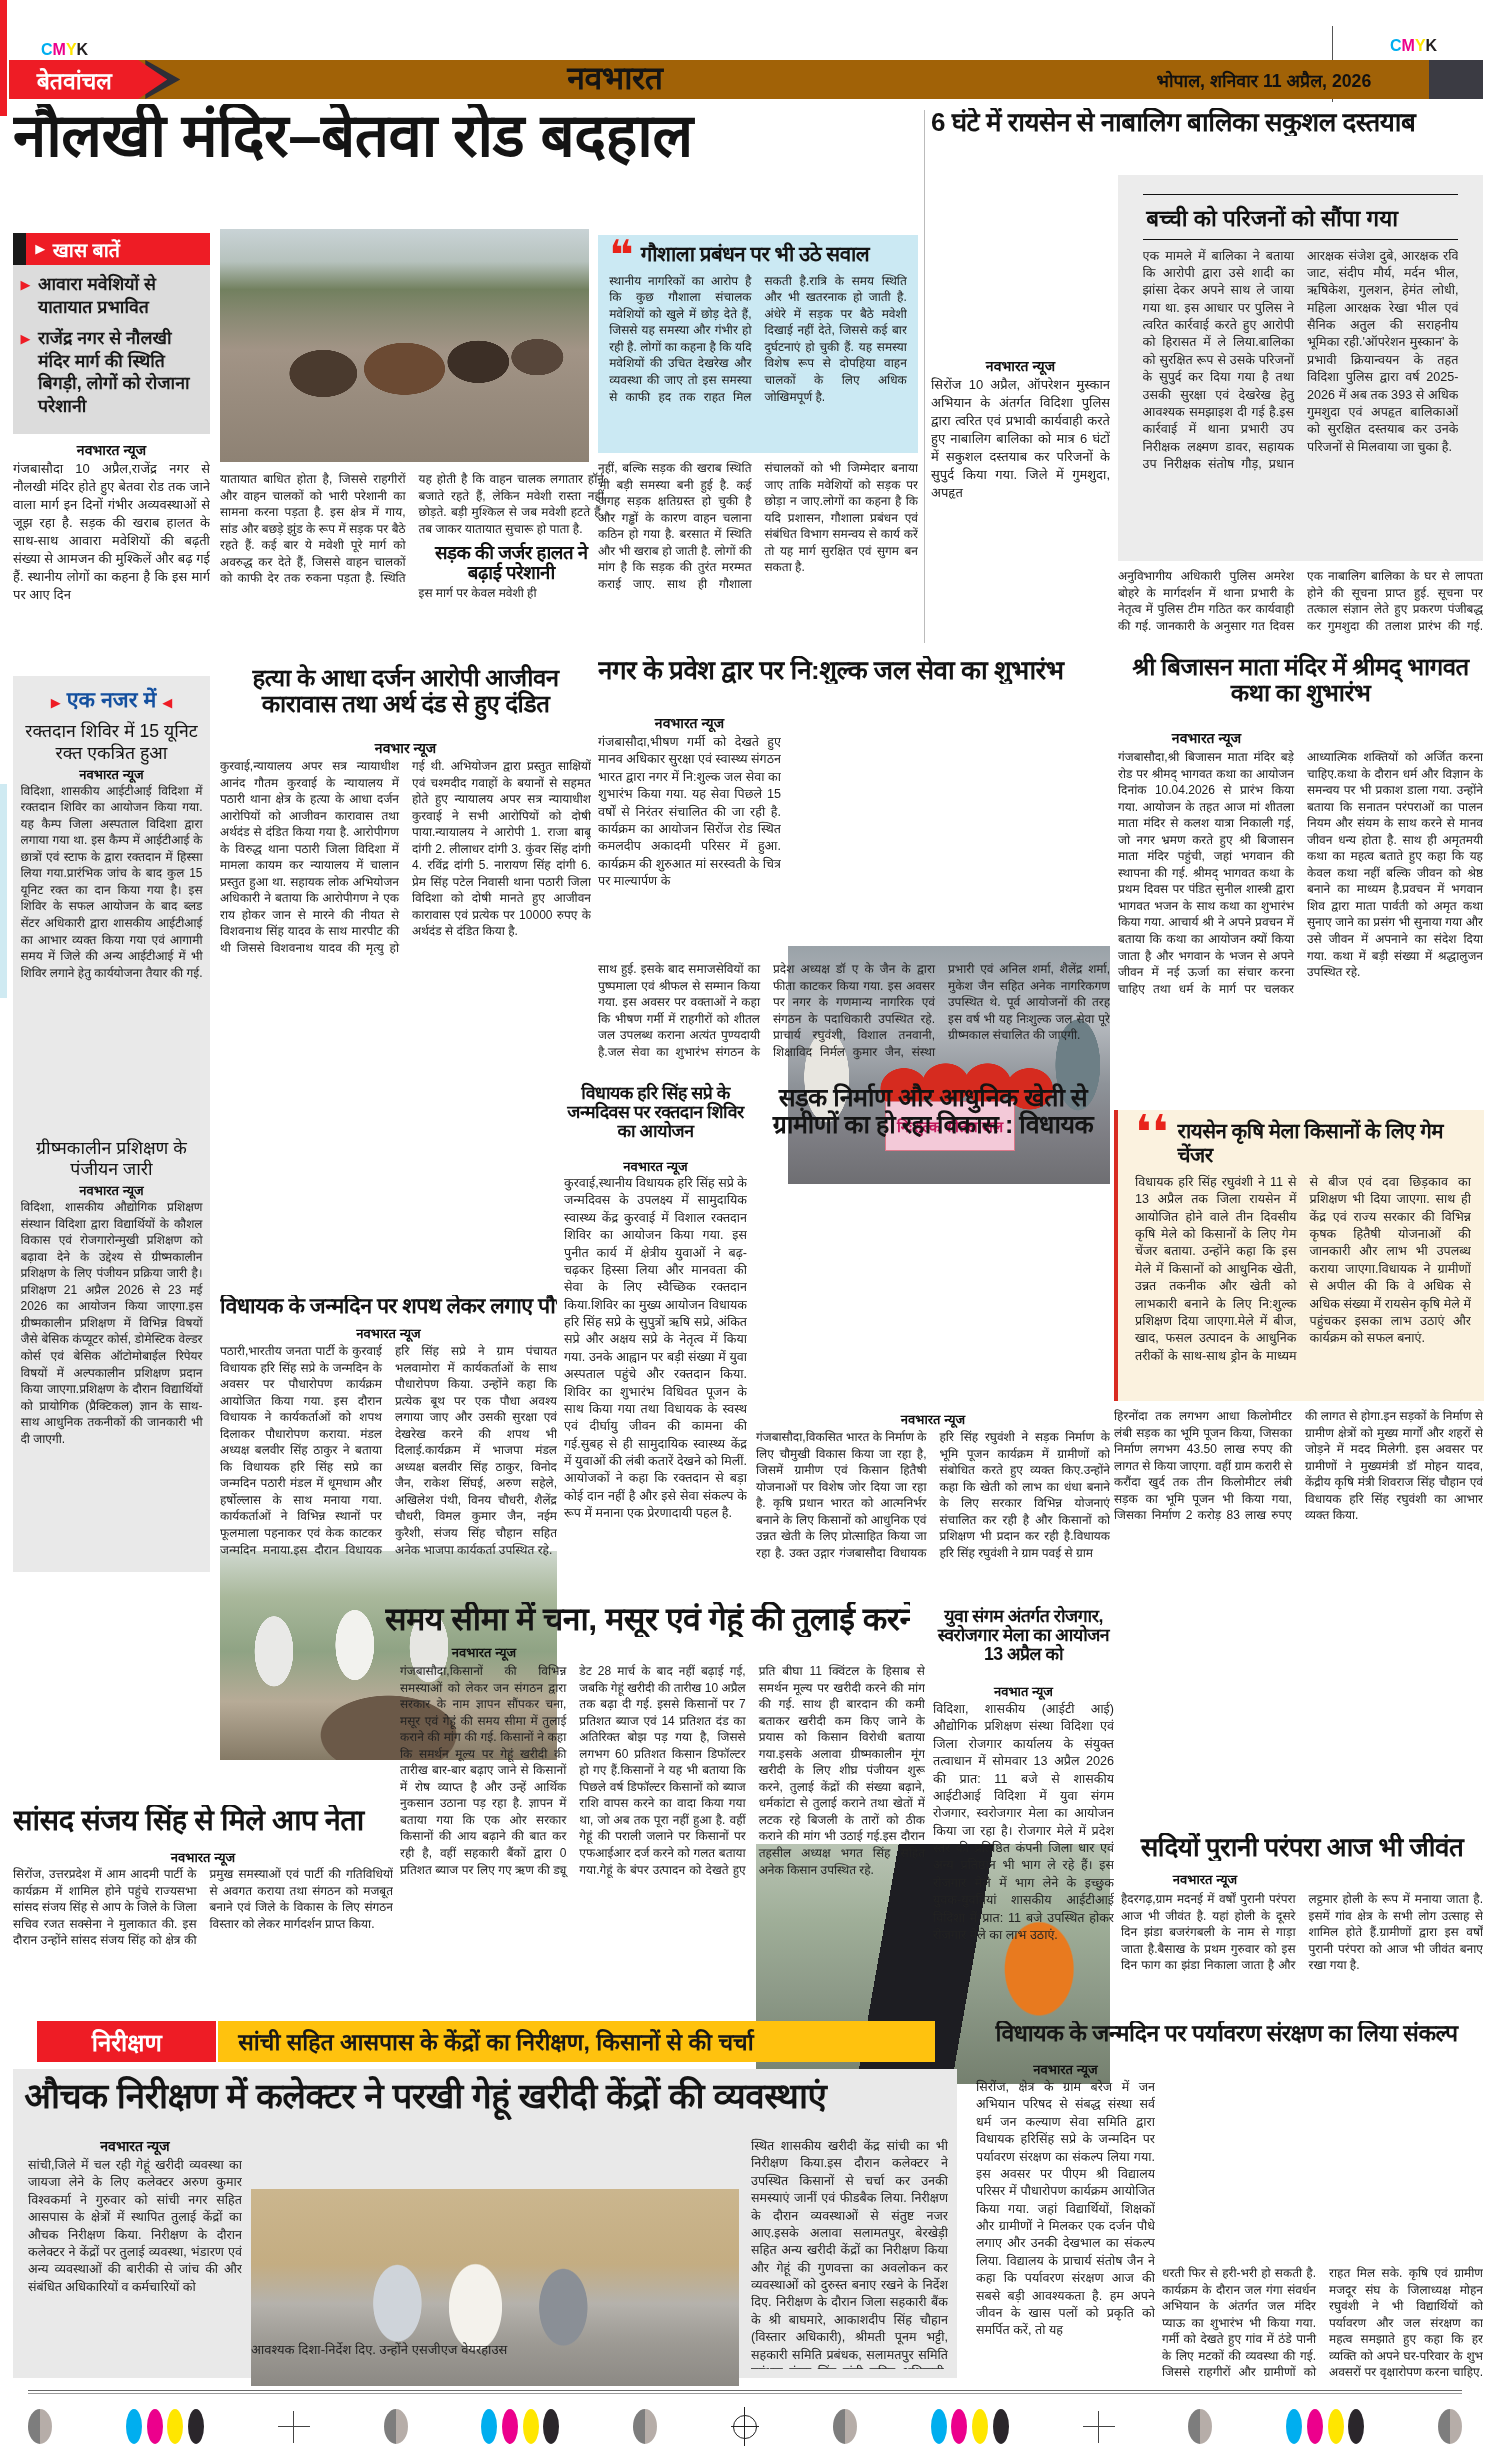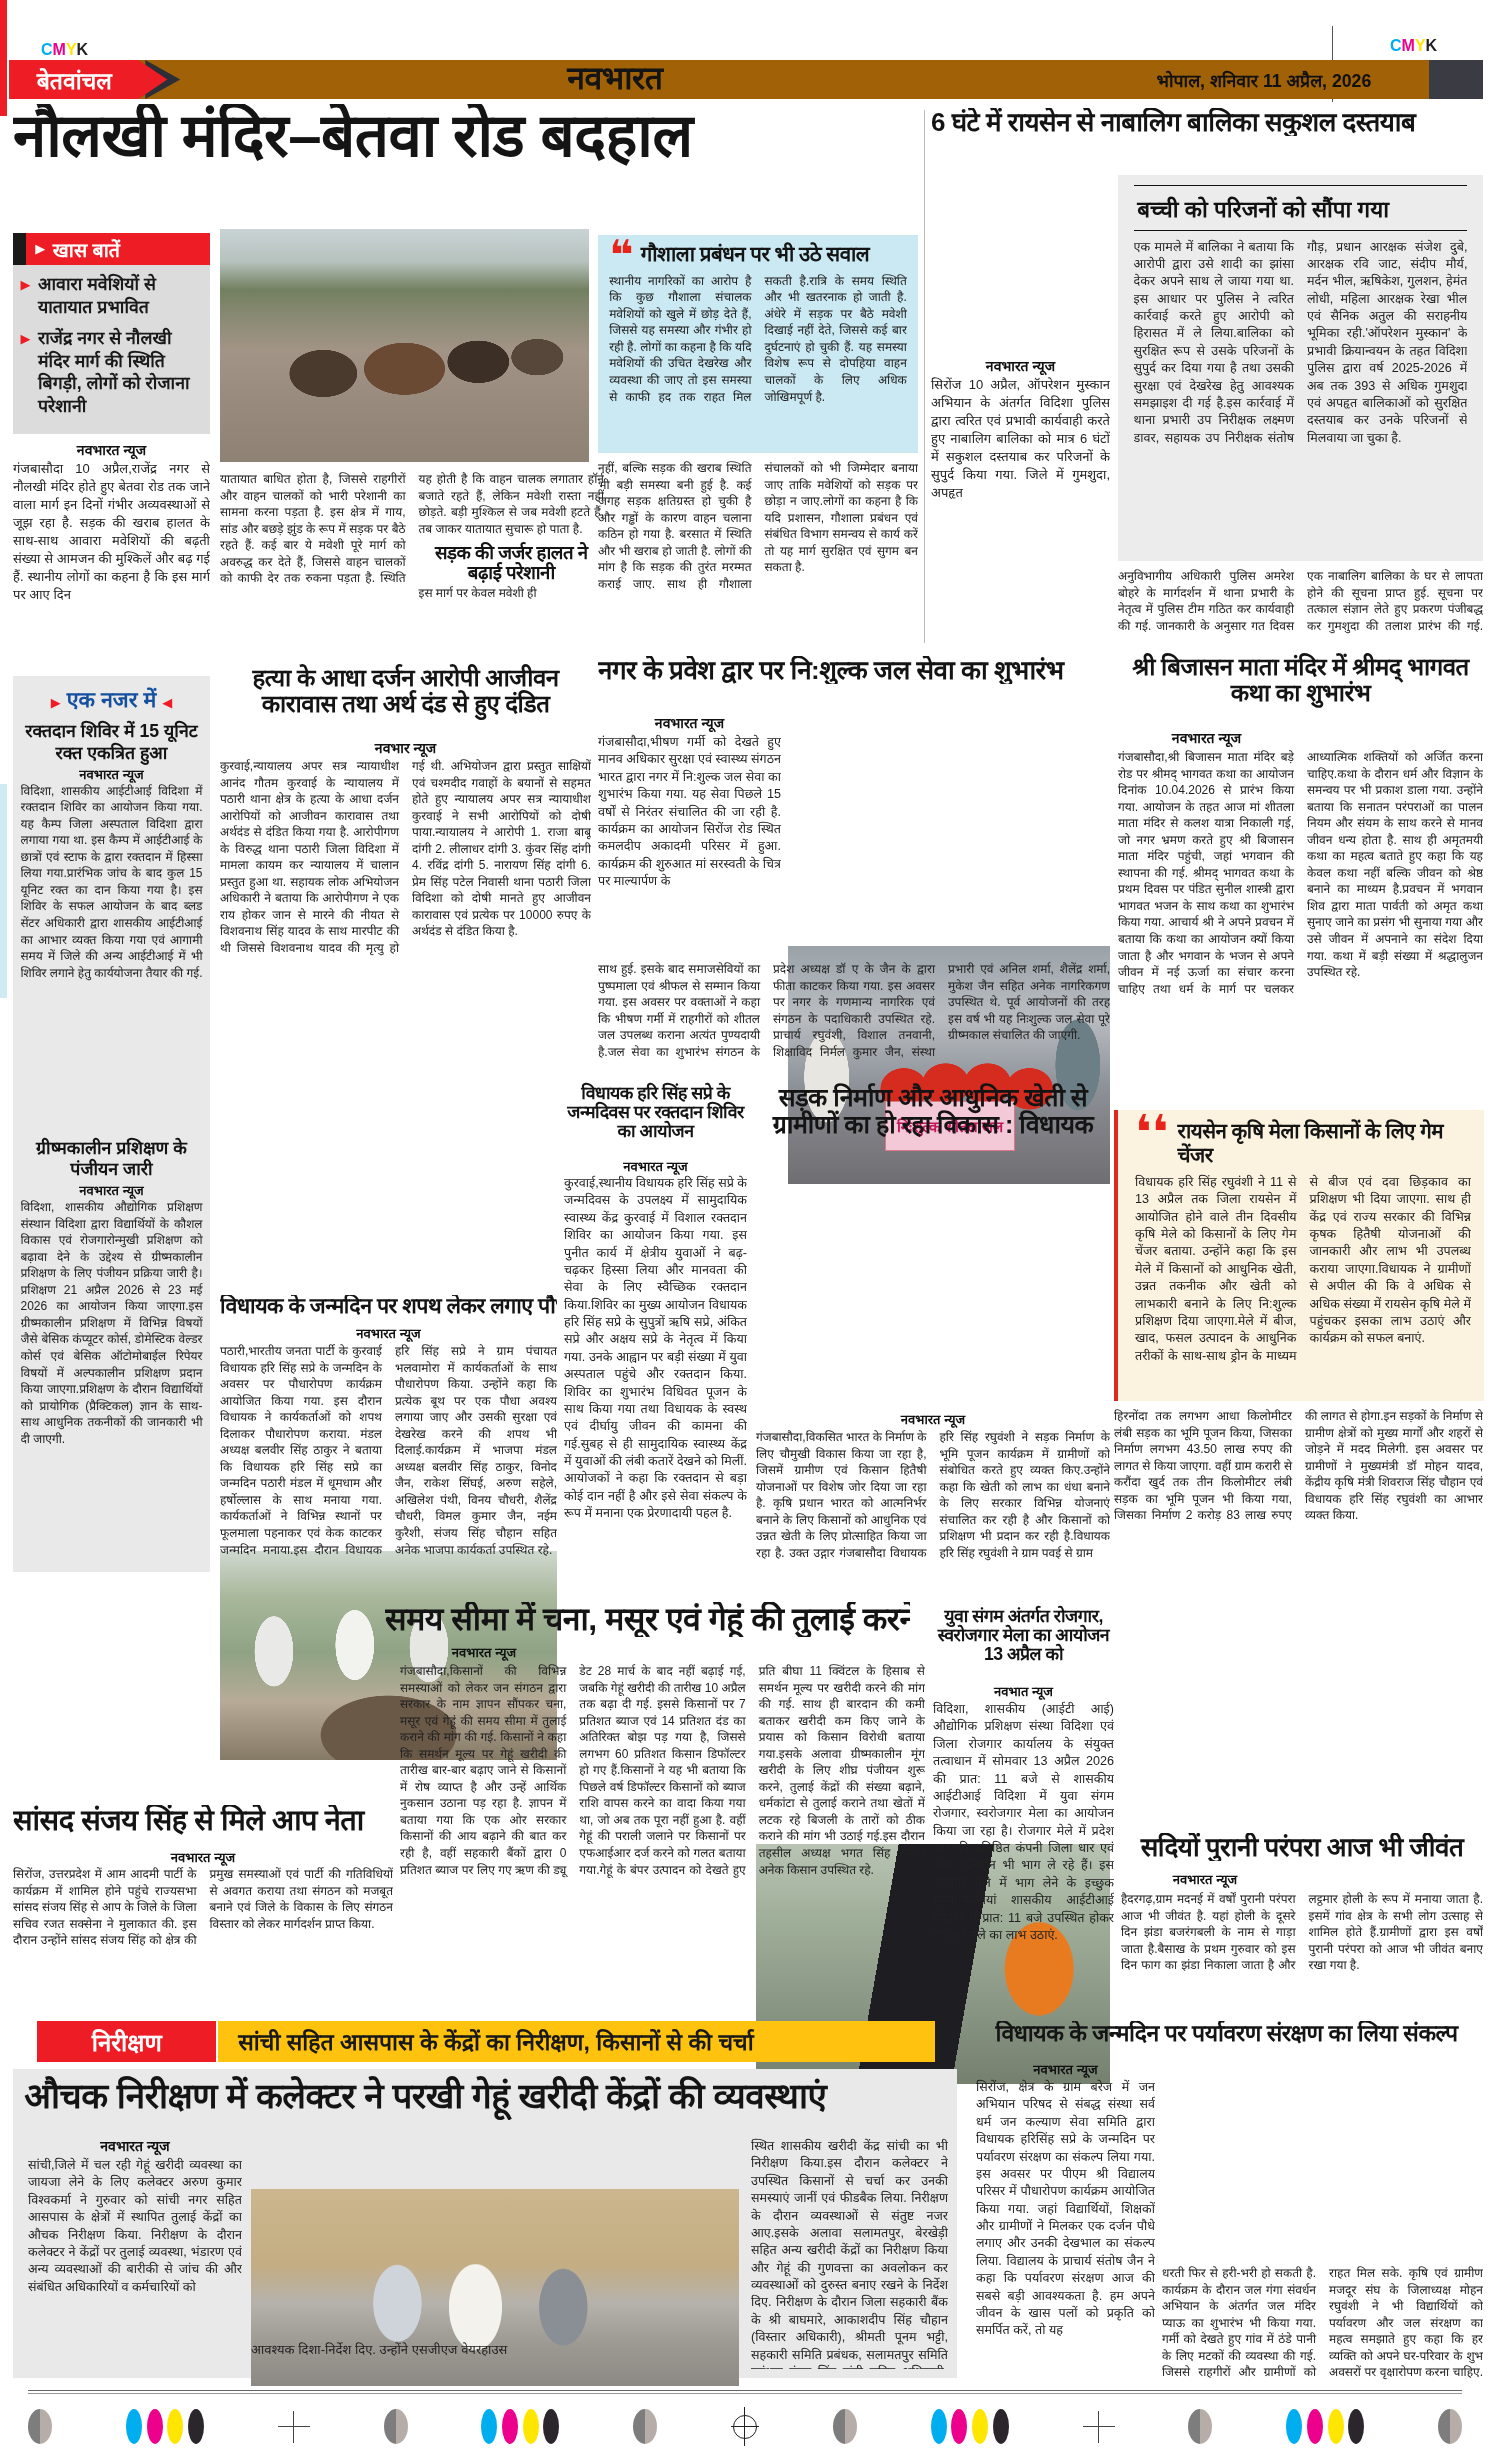--- a/index.html
+++ b/index.html
@@ -32,21 +32,21 @@
   .bluebox{background:#cbe9f3;padding:7.5px 11.2px;box-sizing:border-box}
   .quote{color:#e8231a;font-size:41px;line-height:0.6;font-weight:900}
   .navybox{background:#1b6cb3;color:#fff;text-align:center;padding:15px 9.3px;box-sizing:border-box}
   .navybox .l1{font-weight:900;font-size:18.6px;line-height:1.25}
   .navybox hr{border:none;border-top:1.9px solid #fff;width:75%;margin:13px auto}
   .navybox .l2{font-weight:800;font-size:17px;line-height:1.3}
   .graypanel{background:#ececec;box-sizing:border-box}
   .panel-title{font-weight:900;font-size:22.4px;border-top:1.9px solid #111;border-bottom:1.9px solid #111;padding:6.5px 3.7px;margin:0 5.6px}
   .creambox{background:#fbf2df;box-sizing:border-box;padding:9.3px 13px 9.3px 17px;border-left:4.7px solid #d92b21}
   .onlook-head{color:#14509f;font-weight:900;font-size:21.4px;text-align:center}
-  .brief-title{font-weight:700;font-size:17.7px;text-align:center;line-height:1.22;color:#141414}
+  .brief-title{font-weight:400;font-size:17.7px;text-align:center;line-height:1.22;color:#141414}
   .kicker-red{background:#ee1c25;color:#fff;font-weight:900;font-size:24px;display:flex;align-items:center;justify-content:center}
   .strap-yellow{background:#ffc20e;color:#181818;font-weight:900;font-size:23px;display:flex;align-items:center;padding-left:20px;box-sizing:border-box}
   .band-gray{background:#e9e9e9}
   
   .ph{overflow:hidden;position:relative;background:#999}
   .ph-cattle{background:
     radial-gradient(56px 39px at 28% 62%,#4a3a2e 60%,transparent 61%),
     radial-gradient(67px 43px at 50% 60%,#6b4a33 60%,transparent 61%),
     radial-gradient(51px 35px at 70% 57%,#3c2f26 60%,transparent 61%),
     radial-gradient(43px 30px at 86% 55%,#57463a 60%,transparent 61%),
@@ -154,21 +154,21 @@
     <div class="bd c2" style="height:173px">
       <span>यातायात बाधित होता है, जिससे राहगीरों और वाहन चालकों को भारी परेशानी का सामना करना पड़ता है. इस क्षेत्र में गाय, सांड और बछड़े झुंड के रूप में सड़क पर बैठे रहते हैं. कई बार ये मवेशी पूरे मार्ग को अवरुद्ध कर देते हैं, जिससे वाहन चालकों को काफी देर तक रुकना पड़ता है. स्थिति यह होती है कि वाहन चालक लगातार हॉर्न बजाते रहते हैं, लेकिन मवेशी रास्ता नहीं छोड़ते. बड़ी मुश्किल से जब मवेशी हटते हैं, तब जाकर यातायात सुचारू हो पाता है.</span>
       <div class="hl center" style="font-size:18.6px;margin:5.6px 0 1.9px">सड़क की जर्जर हालत ने बढ़ाई परेशानी</div>
       <span>इस मार्ग पर केवल मवेशी ही</span>
     </div>
   </div>
   <div class="abs bd c2" style="left:598px;top:460px;width:320px;height:184px">नहीं, बल्कि सड़क की खराब स्थिति भी बड़ी समस्या बनी हुई है. कई जगह सड़क क्षतिग्रस्त हो चुकी है और गड्ढों के कारण वाहन चलाना कठिन हो गया है. बरसात में स्थिति और भी खराब हो जाती है. लोगों की मांग है कि सड़क की तुरंत मरम्मत कराई जाए. साथ ही गौशाला संचालकों को भी जिम्मेदार बनाया जाए ताकि मवेशियों को सड़क पर छोड़ा न जाए.लोगों का कहना है कि यदि प्रशासन, गौशाला प्रबंधन एवं संबंधित विभाग समन्वय से कार्य करें तो यह मार्ग सुरक्षित एवं सुगम बन सकता है.</div>
 
   <div class="abs vline" style="left:924px;top:110px;height:533px"></div>
   <div class="abs hl nowrap" style="left:931px;top:108px;width:552px;font-size:26px">6 घंटे में रायसेन से नाबालिग बालिका सकुशल दस्तयाब</div>
-  <div class="abs graypanel" style="left:1118px;top:175px;width:365px;height:386px;padding:10px">
+  <div class="abs graypanel" style="left:1118px;top:175px;width:365px;height:386px;padding:19px">
     <div class="panel-title">बच्ची को परिजनों को सौंपा गया</div>
     <div class="bd c2" style="height:317px;margin:7.5px 5.6px 0;font-size:12.6px">एक मामले में बालिका ने बताया कि आरोपी द्वारा उसे शादी का झांसा देकर अपने साथ ले जाया गया था. इस आधार पर पुलिस ने त्वरित कार्रवाई करते हुए आरोपी को हिरासत में ले लिया.बालिका को सुरक्षित रूप से उसके परिजनों के सुपुर्द कर दिया गया है तथा उसकी सुरक्षा एवं देखरेख हेतु आवश्यक समझाइश दी गई है.इस कार्रवाई में थाना प्रभारी उप निरीक्षक लक्ष्मण डावर, सहायक उप निरीक्षक संतोष गौड़, प्रधान आरक्षक संजेश दुबे, आरक्षक रवि जाट, संदीप मौर्य, मर्दन भील, ऋषिकेश, गुलशन, हेमंत लोधी, महिला आरक्षक रेखा भील एवं सैनिक अतुल की सराहनीय भूमिका रही.'ऑपरेशन मुस्कान' के प्रभावी क्रियान्वयन के तहत विदिशा पुलिस द्वारा वर्ष 2025-2026 में अब तक 393 से अधिक गुमशुदा एवं अपहृत बालिकाओं को सुरक्षित दस्तयाब कर उनके परिजनों से मिलवाया जा चुका है.</div>
   </div>
   <div class="abs by" style="left:931px;top:356px;width:179px">नवभारत न्यूज</div>
   <div class="abs bd" style="left:931px;top:376px;width:179px;height:266px;font-size:13px">सिरोंज 10 अप्रैल, ऑपरेशन मुस्कान अभियान के अंतर्गत विदिशा पुलिस द्वारा त्वरित एवं प्रभावी कार्यवाही करते हुए नाबालिग बालिका को मात्र 6 घंटों में सकुशल दस्तयाब कर परिजनों के सुपुर्द किया गया. जिले में गुमशुदा, अपहृत</div>
   <div class="abs bd c2" style="left:1118px;top:568px;width:365px;height:75px">अनुविभागीय अधिकारी पुलिस अमरेश बोहरे के मार्गदर्शन में थाना प्रभारी के नेतृत्व में पुलिस टीम गठित कर कार्यवाही की गई. जानकारी के अनुसार गत दिवस एक नाबालिग बालिका के घर से लापता होने की सूचना प्राप्त हुई. सूचना पर तत्काल संज्ञान लेते हुए प्रकरण पंजीबद्ध कर गुमशुदा की तलाश प्रारंभ की गई. घटना की गंभीरता को देखते हुए पुलिस टीम द्वारा तत्परता से कार्यवाही करते हुए उसी दिन रायसेन जिले की गौहरगंज तहसील के ग्राम आलमपुर से बालिका को दस्तयाब किया गया एवं सुरक्षित परिजनों के सुपुर्द किया गया.</div>
 
   <div class="abs graypanel" style="left:13px;top:676px;width:197px;height:896px;padding:7.5px;background:#e9e9e9">
     <div class="onlook-head"><span class="arrow">▶</span> <span>एक नजर में</span> <span class="arrow">◀</span></div>
     <div class="brief-title" style="margin-top:7.5px">रक्तदान शिविर में 15 यूनिट रक्त एकत्रित हुआ</div>

